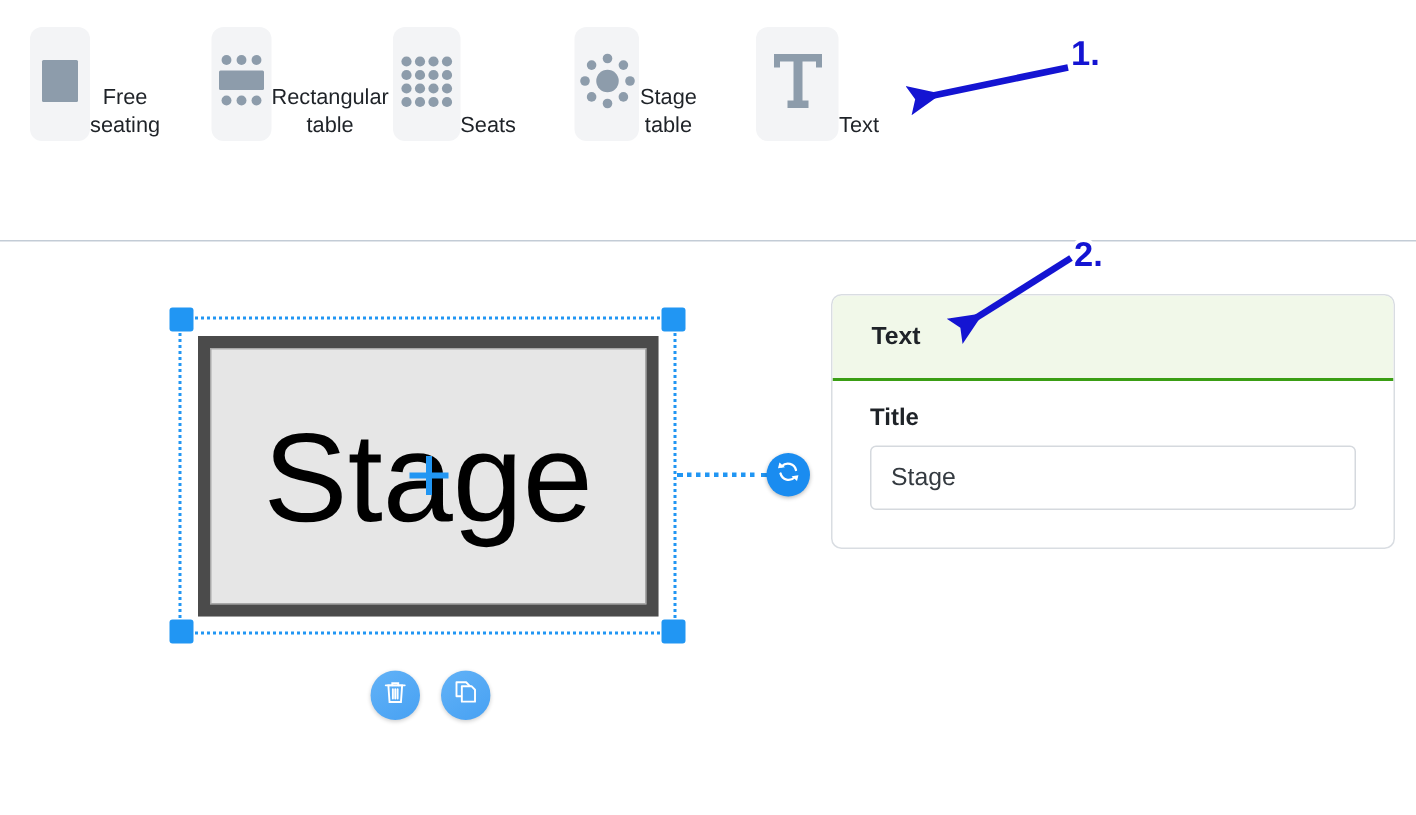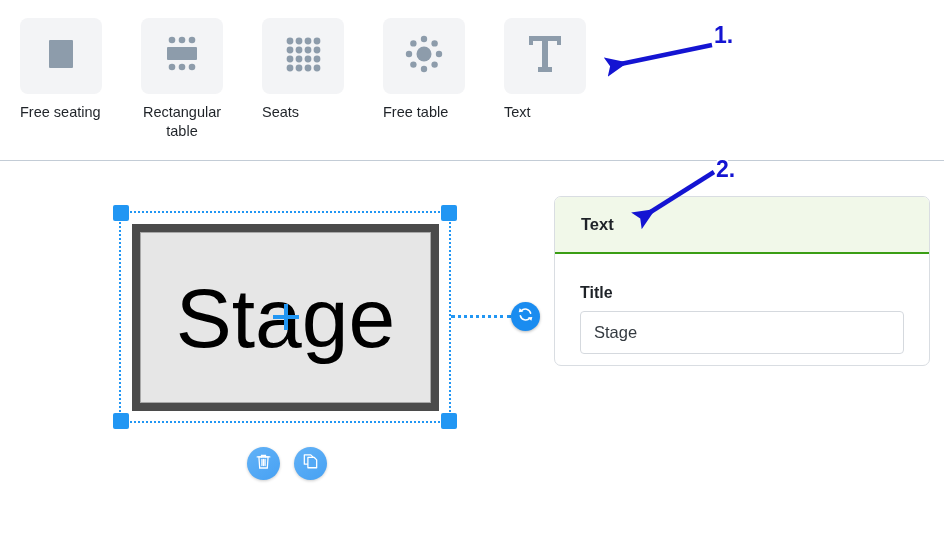--- a/index.html
+++ b/index.html
@@ -24,22 +24,22 @@
   }
   .tool-list {
     display: flex;
     align-items: flex-start;
     padding: 18px 0 0 20px;
     gap: 39px;
   }
   .tool {
     width: 82px;
     display: flex;
-    flex-direction: column;
-    align-items: flex-start;
+    flex-direction: row;
+    align-items: flex-end;
     cursor: pointer;
   }
   .tool-tile {
     width: 82px; height: 76px;
     background: #f3f4f6;
     border-radius: 8px;
     display: flex;
     align-items: center;
     justify-content: center;
   }
@@ -158,21 +158,21 @@
     box-sizing: border-box;
     display: flex;
     align-items: center;
     padding-left: 26px;
   }
   #props-header-title {
     font-size: 16.5px;
     font-weight: bold;
     color: #1f2328;
   }
-  #props-body { padding: 30px 25px 0 25px; }
+  #props-body { padding: 16px 25px 0 25px; }
   #field-label {
     font-size: 16px;
     font-weight: bold;
     color: #1f2328;
     margin-bottom: 9px;
   }
   #title-input {
     width: 100%;
     height: 43px;
     box-sizing: border-box;
@@ -280,21 +280,21 @@
               <circle cx="5" cy="20" r="3.2"></circle>
                 <circle cx="35" cy="20" r="3.2"></circle>
               <circle cx="9.4" cy="9.4" r="3.2"></circle>
                 <circle cx="30.6" cy="9.4" r="3.2"></circle>
               <circle cx="9.4" cy="30.6" r="3.2"></circle>
                 <circle cx="30.6" cy="30.6" r="3.2"></circle>
             </g>
           </svg>
         </span>
       </div>
-      <div class="tool-label">Free table</div>
+      <div class="tool-label">Stage table</div>
     </div>
 
     <div class="tool">
       <div class="tool-tile">
         <span>
           <svg width="40" height="42" viewBox="0 0 40 42">
             <g fill="#8d9cab">
               <path d="M4 3 H36 V12 H32 V8 H23 V34 H27 V39 H13 V34 H17 V8 H8 V12 H4 Z"></path>
             </g>
           </svg>

